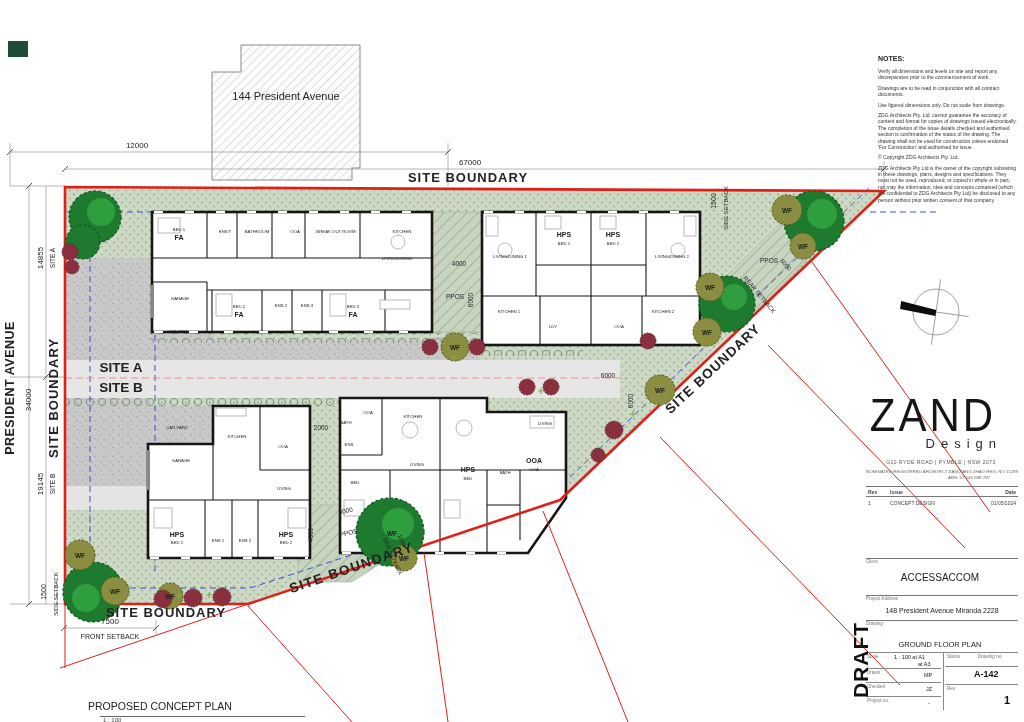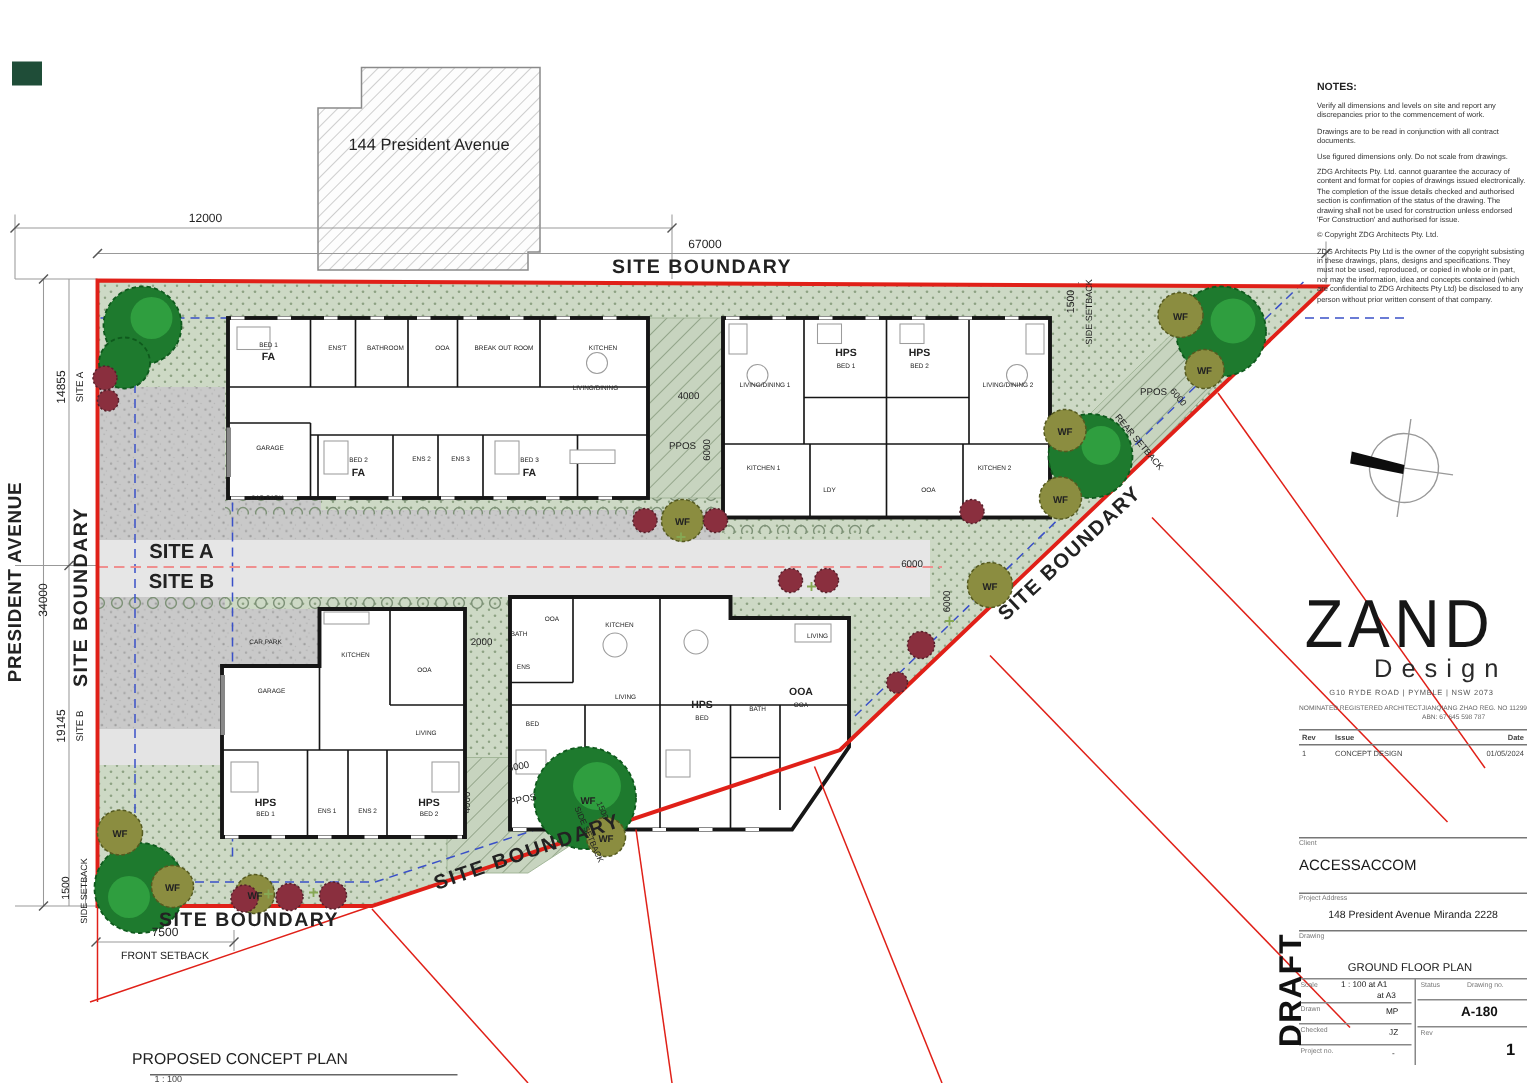--- a/index.html
+++ b/index.html
@@ -6,32 +6,32 @@
   .sheet{position:relative;width:1024px;height:722px;background:#fff;overflow:hidden;
          font-family:"Liberation Sans",sans-serif;}
   .sheet svg{position:absolute;left:0;top:0;}
   svg text{font-family:"Liberation Sans",sans-serif;fill:#222;}
   .tb{position:absolute;left:858px;top:0;width:166px;height:722px;font-family:"Liberation Sans",sans-serif;color:#222;}
   .tb .abs{position:absolute;}
   .notes-h{left:20px;top:55px;font-size:7px;font-weight:bold;}
   .notes{left:20px;top:68px;width:140px;font-size:5px;line-height:1.28;color:#333;}
   .notes p{margin:0 0 4px 0;}
   .logo-zand{left:0;top:392px;width:150px;text-align:center;font-size:42px;letter-spacing:3px;color:#161616;transform:scaleY(1.08);}
-  .logo-design{left:58px;top:436px;width:86px;text-align:right;font-size:17px;letter-spacing:6px;color:#2a2a2a;}
+  .logo-design{left:58px;top:436px;width:86px;text-align:right;font-size:13px;letter-spacing:6px;color:#2a2a2a;}
   .addr{left:8px;top:459px;width:150px;text-align:center;font-size:5px;color:#555;letter-spacing:.5px;}
   .arch-row{left:8px;top:469px;width:152px;display:flex;justify-content:space-between;font-size:4.4px;color:#666;}
   .arch-det{text-align:left;line-height:1.4;}
   .revtable{left:8px;top:486px;width:152px;font-size:5px;color:#444;}
   .revtable .hdr{display:flex;border-top:1px solid #777;border-bottom:1px solid #777;padding:1.5px 0;font-weight:bold;}
   .revtable .row{display:flex;padding:3px 0;}
   .c-rev{width:22px;padding-left:2px;} .c-issue{flex:1;} .c-date{width:36px;text-align:right;padding-right:2px;}
   .sec{border-top:1px solid #777;}
   .lab{font-size:4.6px;color:#777;}
   .client-sec{left:8px;top:558px;width:152px;}
-  .client-val{margin-top:8px;text-align:left;padding-right:4px;font-size:10px;color:#1a1a1a;}
+  .client-val{margin-top:8px;text-align:center;padding-right:4px;font-size:10px;color:#1a1a1a;}
   .addr-sec{left:8px;top:595px;width:152px;}
   .addr-val{margin-top:6px;text-align:center;font-size:7px;color:#1a1a1a;}
   .drw-sec{left:8px;top:620px;width:152px;}
   .drw-val{margin-top:14px;text-align:center;padding-right:4px;font-size:7.5px;color:#1a1a1a;}
   .grid{left:8px;top:652px;width:152px;height:58px;font-size:4.6px;}
   .grid .cell{position:absolute;}
   .hline{position:absolute;border-top:1px solid #888;height:0;}
   .vline{position:absolute;border-left:1px solid #888;width:0;}
   .val-s{font-size:5.5px;color:#1a1a1a;}
   .dno{font-size:9px;font-weight:bold;color:#111;}
@@ -496,21 +496,21 @@
     <div class="cell val-s" style="left:28px;top:2px;">1 : 100 at A1</div>
     <div class="cell val-s" style="left:52px;top:9px;">at A3</div>
     <div class="cell lab" style="left:1px;top:18px;">Drawn</div>
     <div class="cell val-s" style="left:58px;top:20px;">MP</div>
     <div class="cell lab" style="left:1px;top:32px;">Checked</div>
     <div class="cell val-s" style="left:60px;top:34px;">JZ</div>
     <div class="cell lab" style="left:1px;top:46px;">Project no.</div>
     <div class="cell val-s" style="left:62px;top:48px;">-</div>
     <div class="cell lab" style="left:81px;top:2px;">Status</div>
     <div class="cell lab" style="left:112px;top:2px;">Drawing no.</div>
-    <div class="cell dno" style="left:108px;top:17px;">A-180</div>
+    <div class="cell dno" style="left:108px;top:17px;">A-142</div>
     <div class="cell lab" style="left:81px;top:34px;">Rev</div>
     <div class="cell rev1" style="left:138px;top:42px;">1</div>
   </div>
 
   <div class="abs draft">DRAFT</div>
 </div>
 
 <div class="plan-title">PROPOSED CONCEPT PLAN</div>
 <div class="plan-title-line"></div>
 <div class="plan-scale">1 : 100</div>

